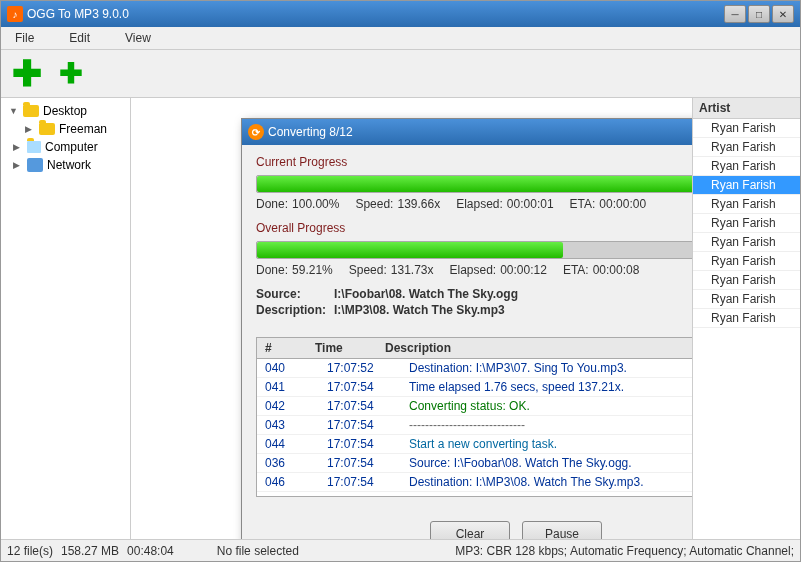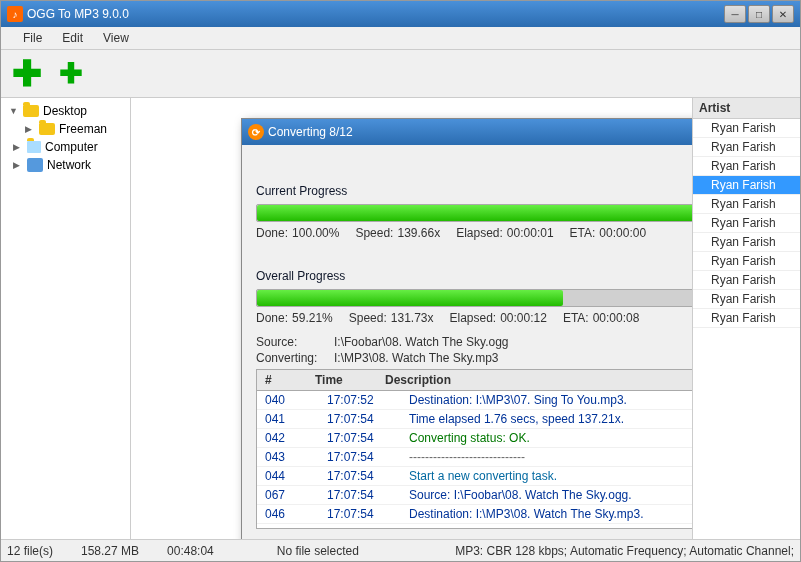--- a/index.html
+++ b/index.html
@@ -64,23 +64,23 @@
       cursor: pointer;
       display: flex;
       align-items: center;
       justify-content: center;
       font-size: 10px;
       color: #333;
     }
 
     .menu-bar {
       background: #f0f0f0;
-      padding: 2px 16px;
-      display: flex;
-      gap: 8px;
+      padding: 2px 8px;
+      display: flex;
+      gap: 23px;
       border-bottom: 1px solid #ccc;
     }
 
     .menu-item {
       padding: 2px 6px;
       cursor: pointer;
       color: #333;
     }
 
     .toolbar {
@@ -206,21 +206,21 @@
     }
 
     
     .status-bar {
       height: 22px;
       background: #f0f0f0;
       border-top: 1px solid #ccc;
       display: flex;
       align-items: center;
       padding: 0 6px;
-      gap: 28px;
+      gap: 8px;
       font-size: 11px;
       color: #333;
     }
 
     .dialog {
       width: 550px;
       background: #f0f0f0;
       border: 1px solid #888;
       box-shadow: 4px 4px 10px rgba(0,0,0,0.4);
       pointer-events: all;
@@ -257,24 +257,23 @@
       font-size: 10px;
       font-weight: bold;
     }
 
     .dialog-body {
       padding: 10px 14px;
     }
 
     .section-label {
       font-weight: normal;
-      color: #0f172a;
+      color: #7f1d1d;
       margin-bottom: 6px;
       font-size: 12px;
-      margin-top: 29px;
     }
 
     .progress-container {
       margin-bottom: 4px;
     }
 
     .progress-bar-bg {
       width: 100%;
       height: 18px;
       background: #d0d0d0;
@@ -300,22 +299,23 @@
       display: flex;
       gap: 16px;
       color: #333;
       font-size: 12px;
       margin-bottom: 10px;
     }
 
     .progress-stats span { display: flex; gap: 4px; }
 
     .source-dest {
-      margin-bottom: 4px;
-      color: #333;
+      margin-bottom: 20px;
+      color: #333;
+      font-weight: bold;
     }
 
     .source-dest div {
       display: flex;
       gap: 8px;
       margin-bottom: 2px;
     }
 
     .source-dest .label {
       min-width: 70px;
@@ -518,21 +518,21 @@
                 </span>
             </div>
           </div>
 
           <div class="source-dest">
             <div>
               <span class="label">Source:</span>
               <span>I:\Foobar\08. Watch The Sky.ogg</span>
             </div>
             <div>
-              <span class="label">Converting:</span>
+              <span class="label">Description:</span>
               <span>I:\MP3\08. Watch The Sky.mp3</span>
             </div>
           </div>
 
           <div class="log-table-container">
             <div class="log-table-header">
               <span>#</span>
               <span>Time</span>
               <span>Description</span>
             </div>
@@ -557,36 +557,36 @@
                   <span>043</span>
                   <span>17:07:54</span>
                   <span class="desc-separator">-----------------------------</span>
                 </div>
                 <div class="log-row">
                   <span>044</span>
                   <span>17:07:54</span>
                   <span class="desc-start">Start a new converting task.</span>
                 </div>
                 <div class="log-row">
-                  <span>067</span>
+                  <span>036</span>
                   <span>17:07:54</span>
                   <span>Source: I:\Foobar\08. Watch The Sky.ogg.</span>
                 </div>
                 <div class="log-row">
                   <span>046</span>
                   <span>17:07:54</span>
                   <span>Destination: I:\MP3\08. Watch The Sky.mp3.</span>
                 </div>
               </div>
           </div>
 
         </div>
 
         <div class="dialog-footer">
-          <button class="footer-btn">Ryan</button>
+          <button class="footer-btn">Clear</button>
           <button class="footer-btn">Pause</button>
         </div>
 
       </div>
     </div>
 
     <div class="right-panel">
       <div class="artist-header">Artist</div>
       <div id="artist-list">
           <div class="artist-item">Ryan Farish</div>

